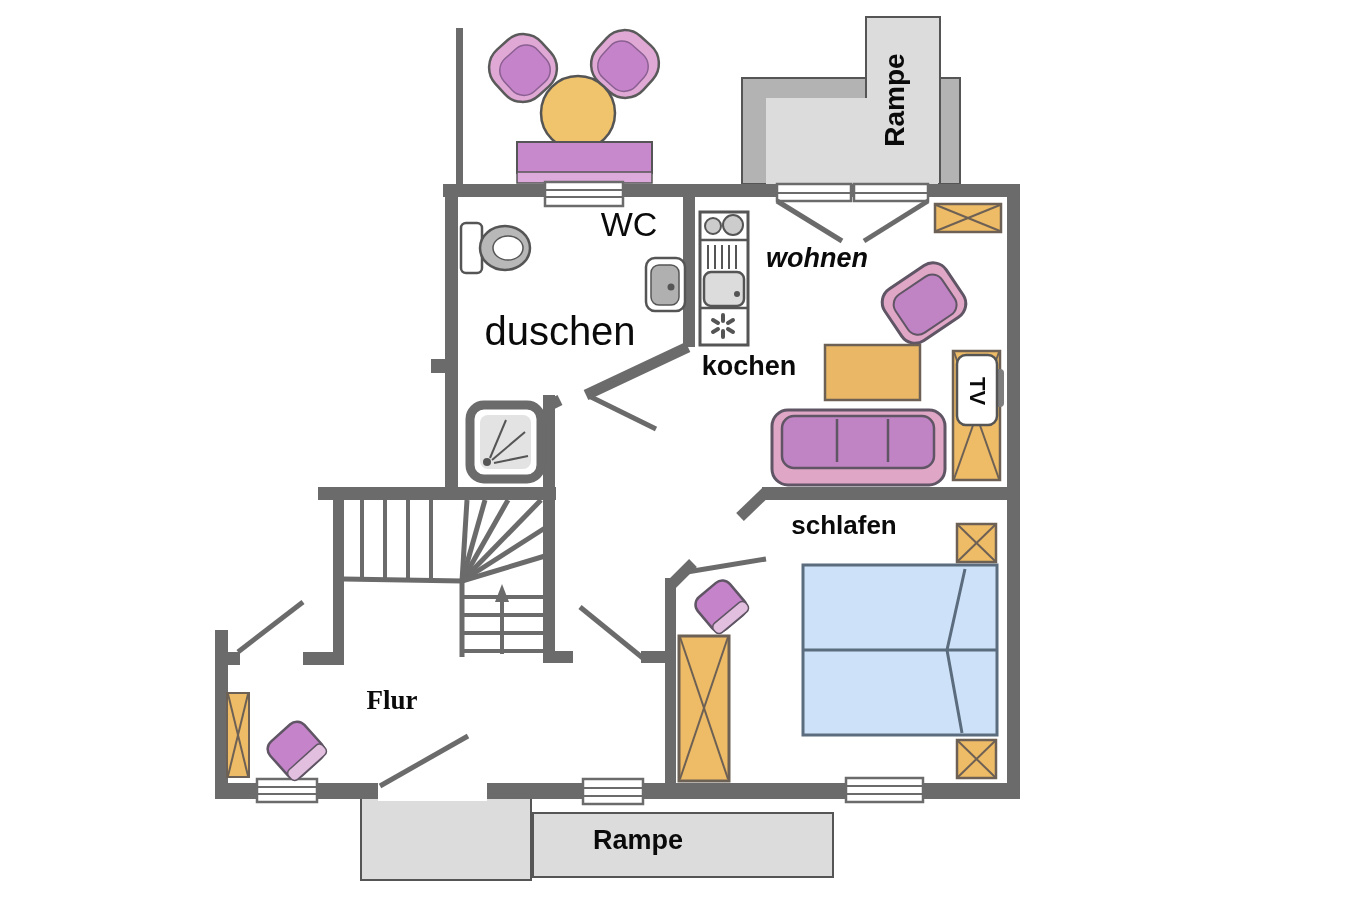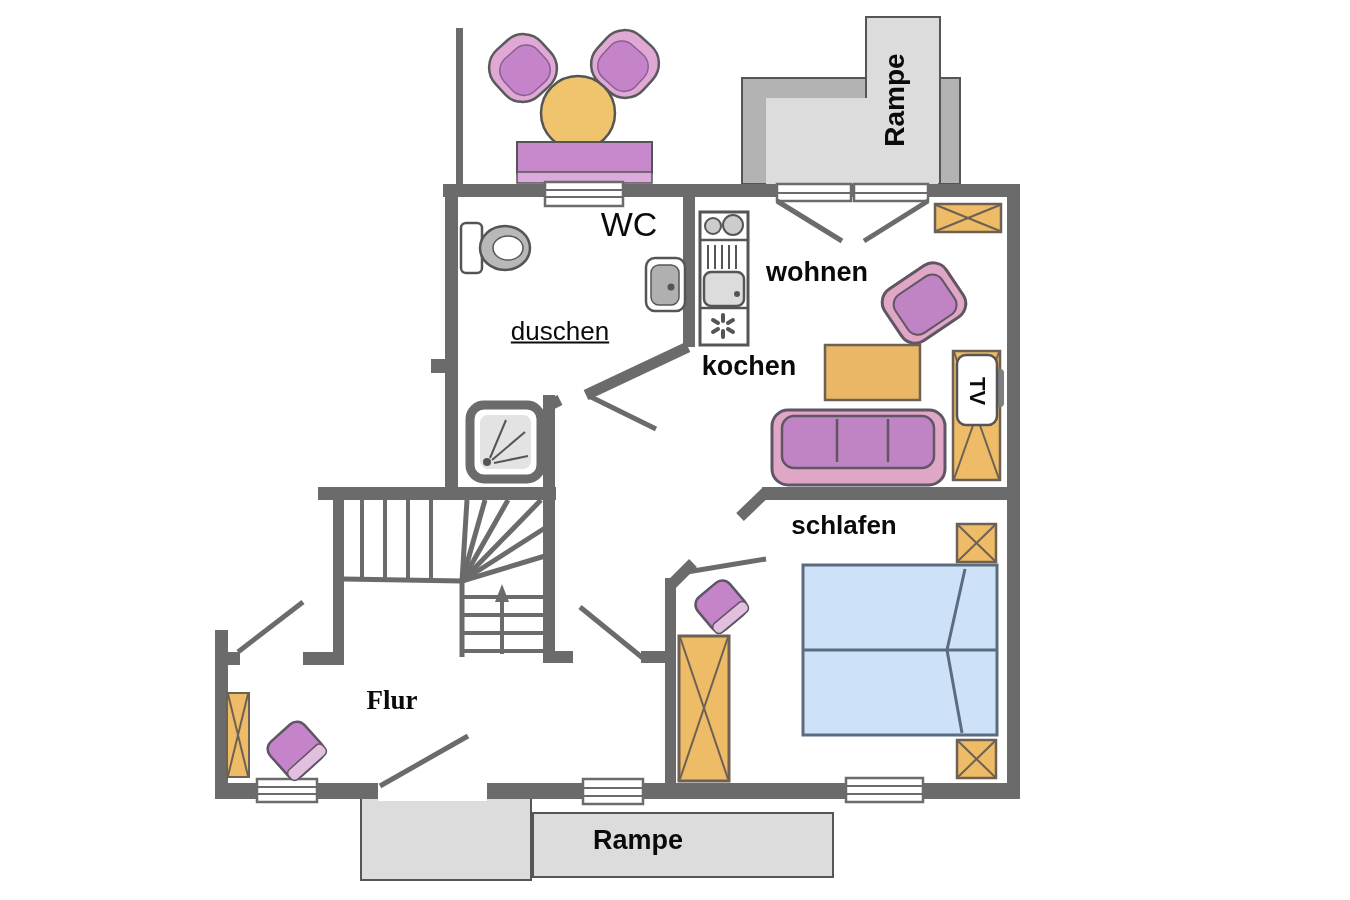--- a/index.html
+++ b/index.html
@@ -5,21 +5,21 @@
   html,body{margin:0;padding:0;background:#fff;}
   #plan{position:relative;width:1350px;height:900px;background:#ffffff;overflow:hidden;
         font-family:"Liberation Sans", sans-serif;}
   #plan svg{position:absolute;left:0;top:0;}
   .lbl{position:absolute;transform:translate(-50%,-50%);color:#0a0a0a;white-space:nowrap;
        font-family:"Liberation Sans", sans-serif;}
   .lbl.bold{font-weight:bold;}
   .lbl.rot-ccw{transform:translate(-50%,-50%) rotate(-90deg);}
   .lbl.rot-cw{transform:translate(-50%,-50%) rotate(90deg);}
   .f34{font-size:34px;font-weight:500;}
-  .f30{font-size:26px;text-decoration:underline;}
+  .f30{font-size:40px;}
   .f27{font-size:27px;}
   .f26{font-size:26px;}
   .f28{font-size:28px;}
   .f22{font-size:22px;}
 </style>
 </head>
 <body>
 
 <div id="plan">
 <svg width="1350" height="900" viewBox="0 0 1350 900">
@@ -251,19 +251,19 @@
     <g transform="translate(296,750) rotate(-42)">
       <rect x="-23" y="-23" width="46" height="46" rx="10" fill="#c583c9" stroke="#5f5564" stroke-width="2.5"></rect>
       <rect x="-23" y="10" width="46" height="13" rx="5" fill="#e3bfdf" stroke="#5f5564" stroke-width="1.5"></rect>
     </g>
   </g>
 </svg>
 
   <div class="lbl f34" style="left:585px;top:224px;margin-left:44px;">WC</div>
   <div class="lbl f30" style="left:560px;top:331px;">duschen</div>
   <div class="lbl bold f27" style="left:749px;top:366px;text-align:right;">kochen</div>
-  <div class="lbl bold f27" style="left:817px;top:272px;">wohnen</div>
+  <div class="lbl bold f27" style="left:817px;top:258px;font-style:italic;">wohnen</div>
   <div class="lbl bold f26" style="left:844px;top:525px;">schlafen</div>
   <div class="lbl bold f27" style="left:392px;top:700px;font-family:Liberation Serif, serif;">Flur</div>
   <div class="lbl bold f28 rot-ccw" style="left:895px;top:100px;">Rampe</div>
   <div class="lbl bold f27" style="left:638px;top:840px;">Rampe</div>
   <div class="lbl bold f22 rot-cw" style="left:977px;top:391px;">TV</div>
 </div>
 
 </body></html>

